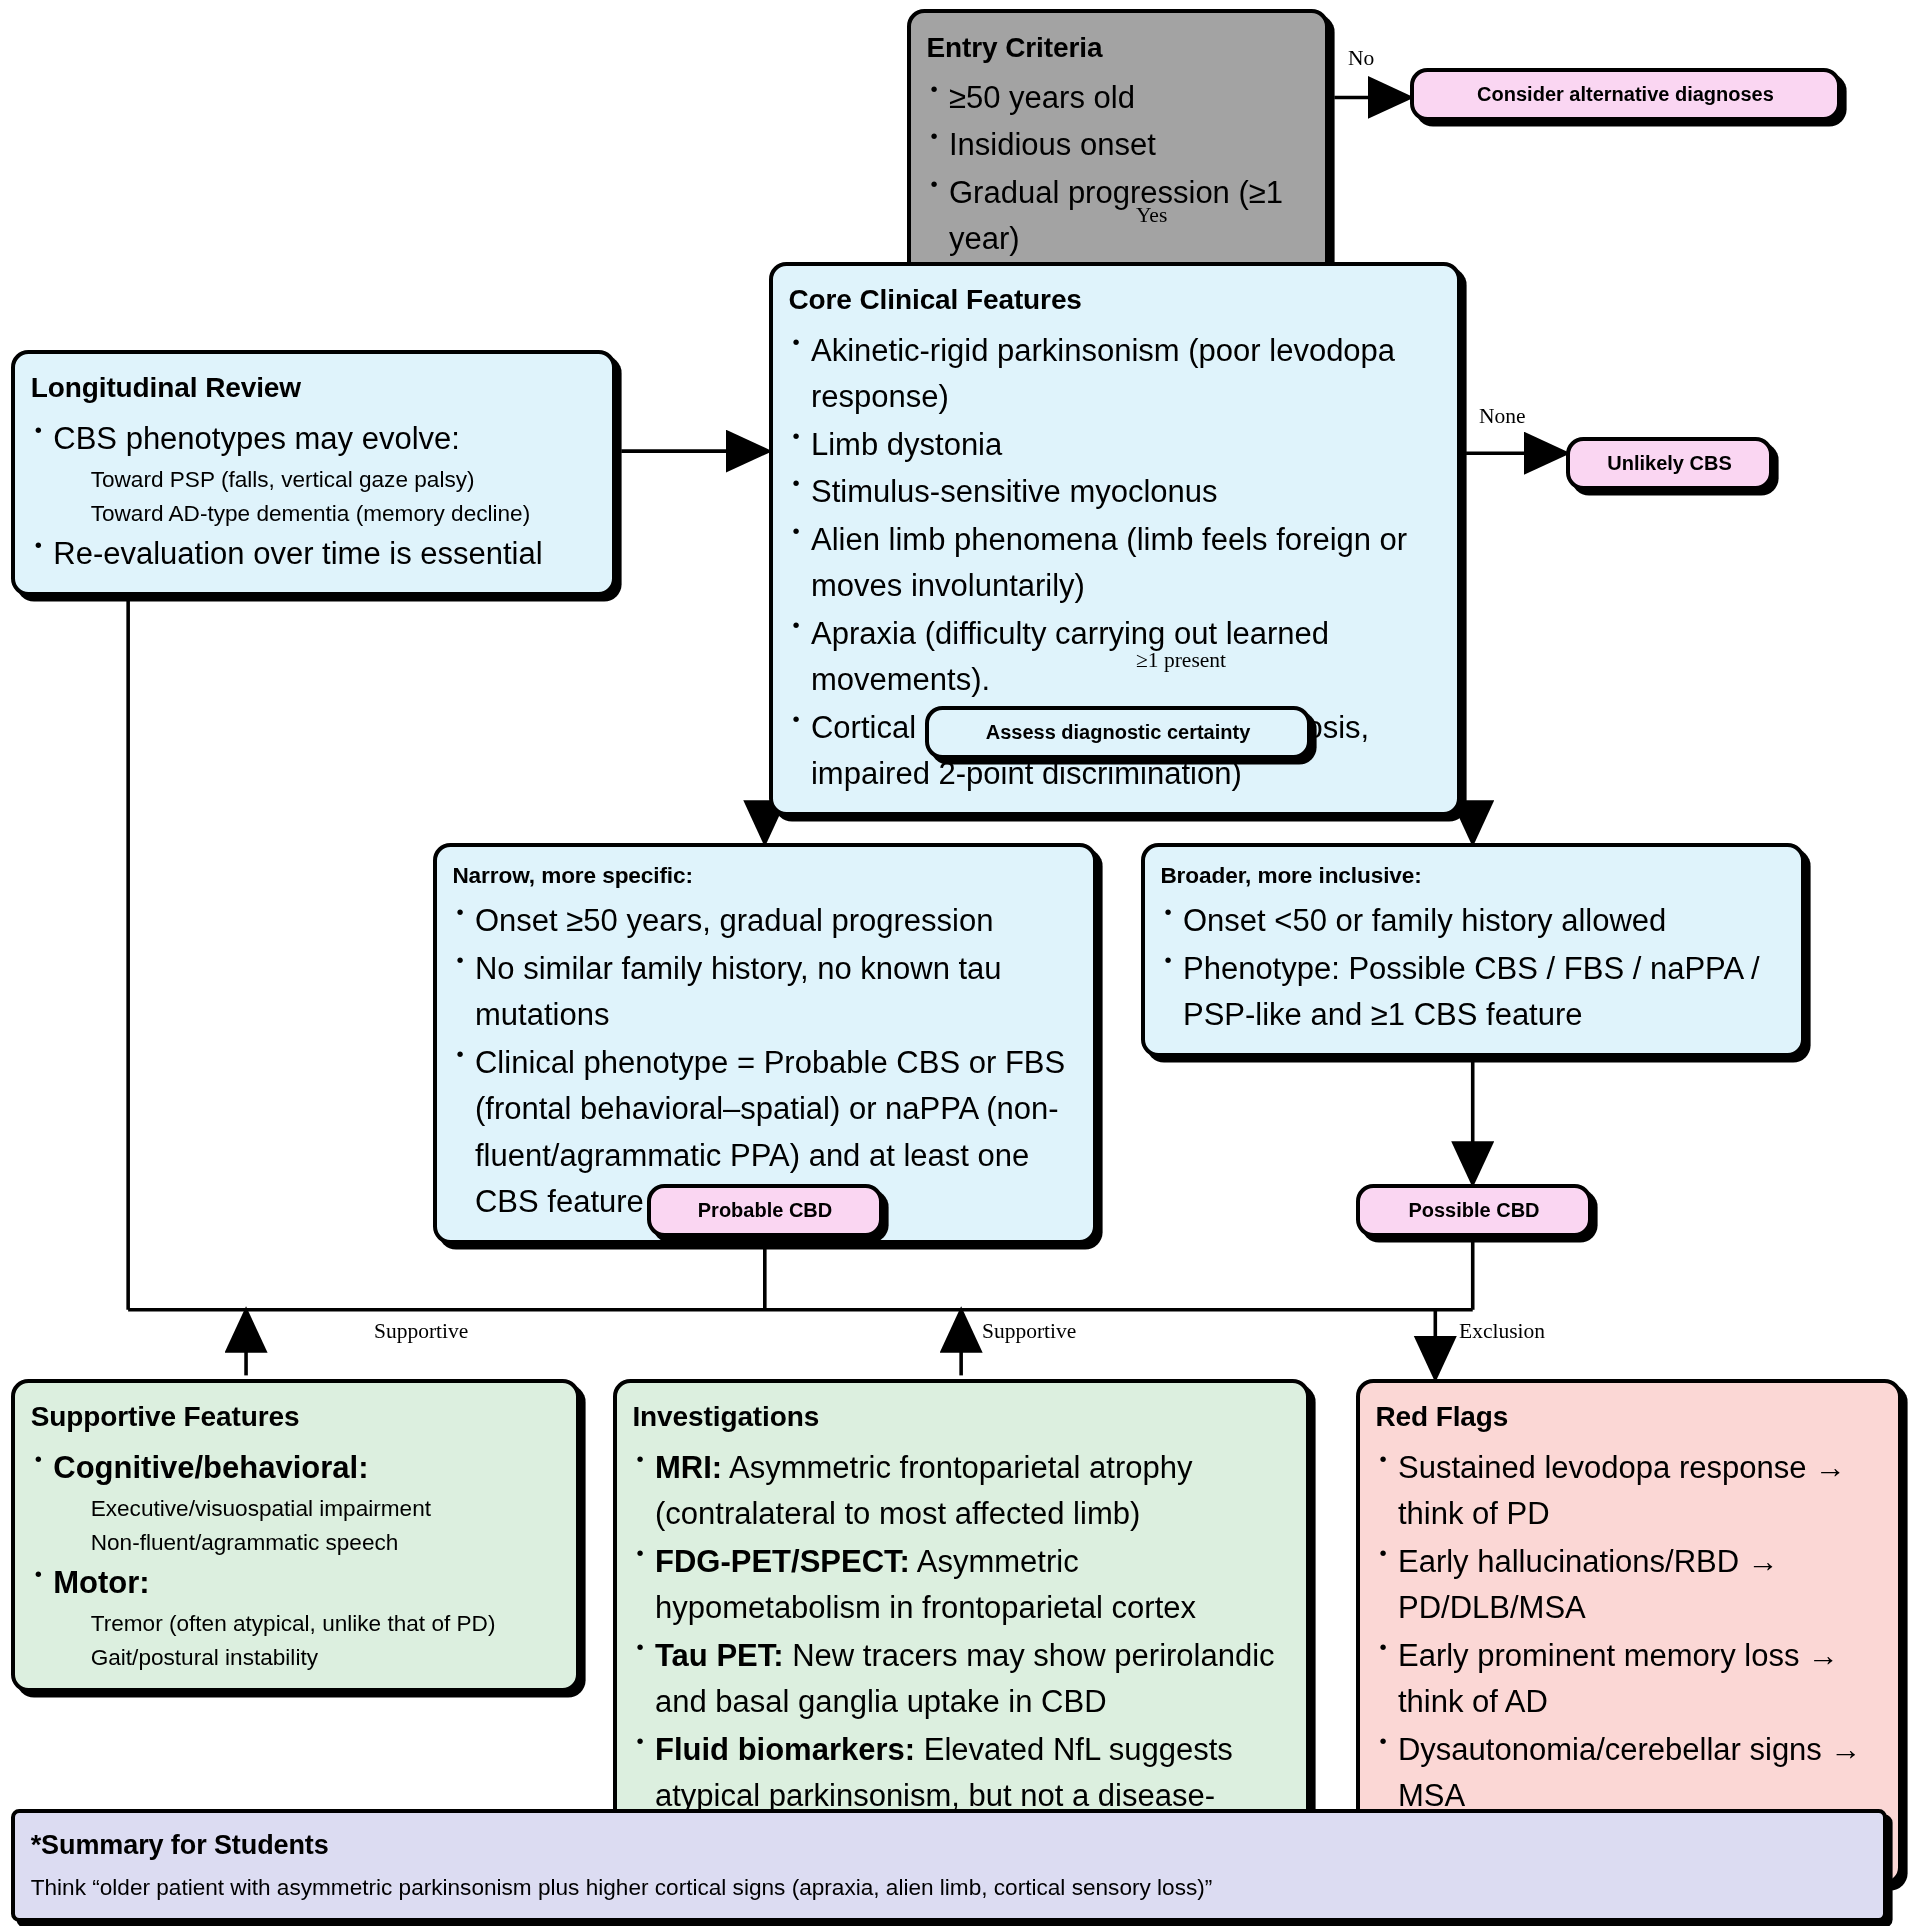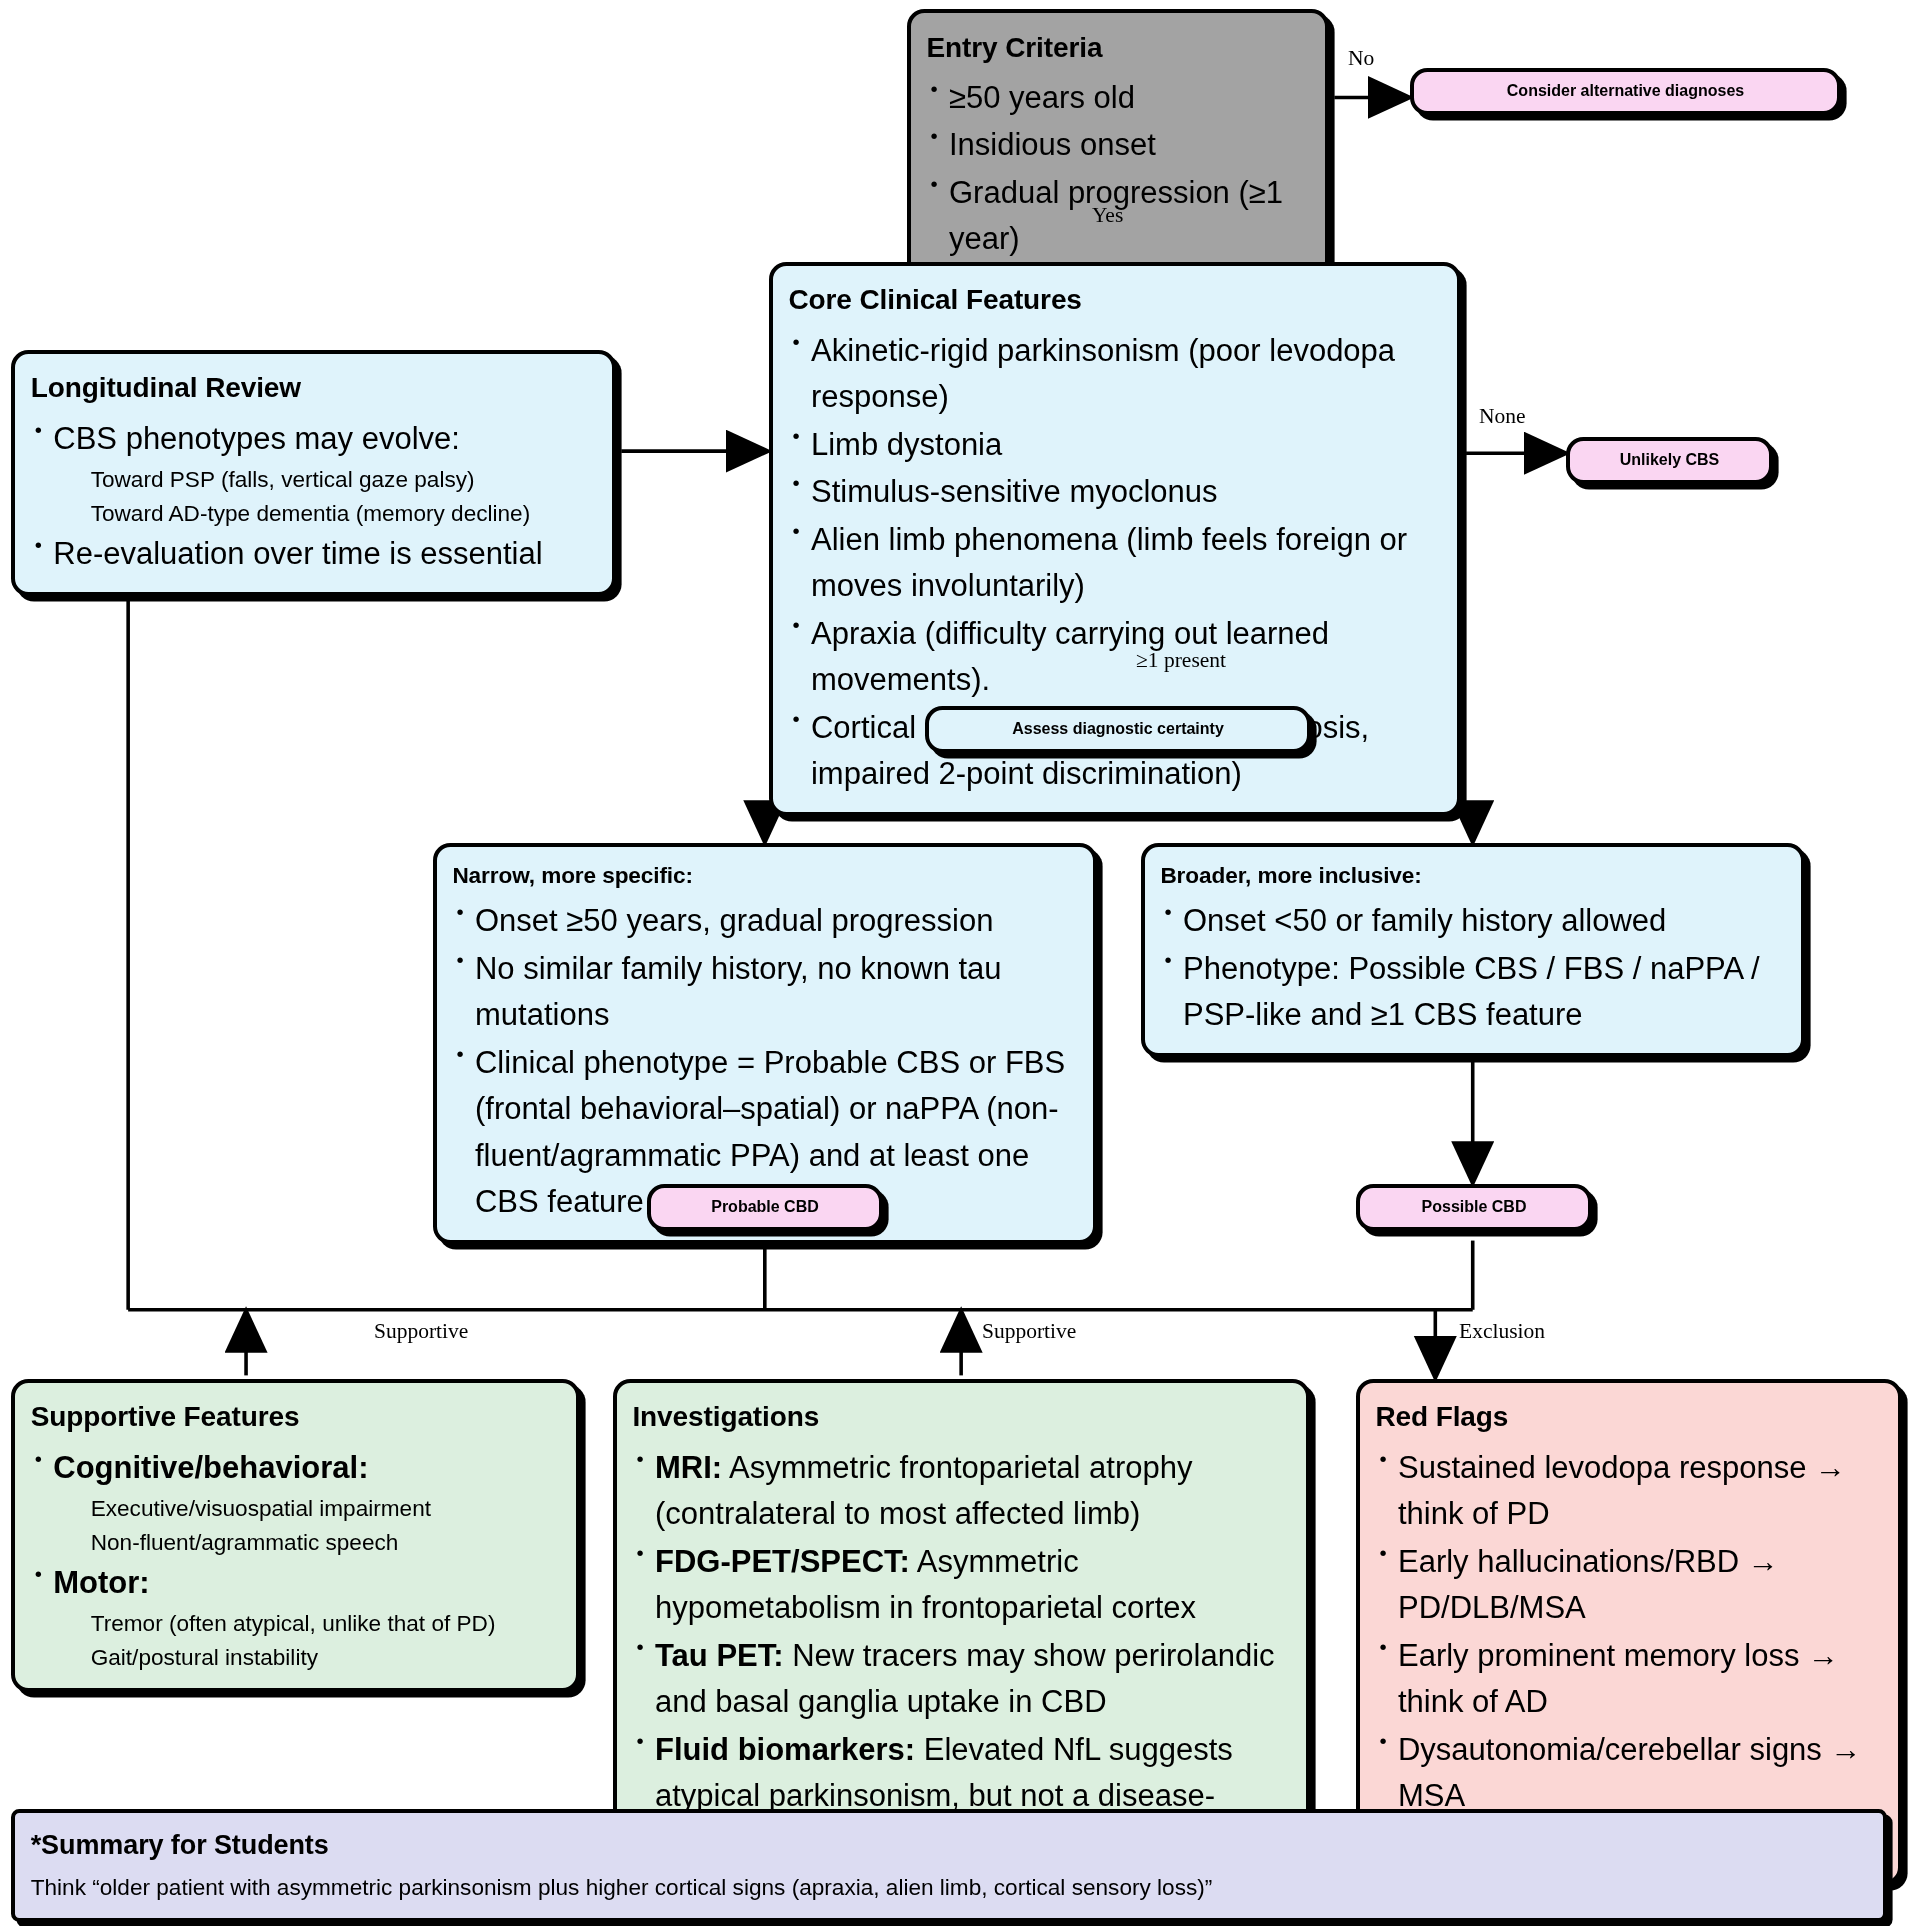--- a/index.html
+++ b/index.html
@@ -20,21 +20,21 @@
   .title{
     font-weight:bold;
     font-size:28px;
     letter-spacing:-0.1px;
     margin:2.1px 0 6.2px 0;
     color:#000;
   }
   .title.sm{font-size:22.6px;margin:1px 0 5.1px 0;}
   .pilltext{
     font-weight:bold;
-    font-size:16px;
+    font-size:20px;
     white-space:nowrap;
     color:#000;
     text-align:center;
   }
   ul.bl{list-style:none;margin:0;padding:0;}
   ul.bl > li{
     position:relative;
     padding-left:22.6px;
     font-size:31px;
     color:#000;
@@ -238,21 +238,21 @@
       <li>GRN/TDP-43/FUS mutation</li>
     </ul>
   </div>
 
   <div class="node c-lav" id="n-summary">
     <div class="title">*Summary for Students</div>
     <div class="sumline">Think “older patient with asymmetric parkinsonism plus higher cortical signs (apraxia, alien limb, cortical sensory loss)”</div>
   </div>
 
   <div class="lbl" style="left:1348px;top:46px;">No</div>
-  <div class="lbl" style="left:1092px;top:203px;">Yes</div>
+  <div class="lbl" style="left:1136px;top:203px;">Yes</div>
   <div class="lbl" style="left:1479px;top:404px;text-align:center;">None</div>
   <div class="lbl" style="left:1136px;top:648px;">≥1 present</div>
   <div class="lbl" style="left:374px;top:1319px;">Supportive</div>
   <div class="lbl" style="left:982px;top:1319px;">Supportive</div>
   <div class="lbl" style="left:1459px;top:1319px;">Exclusion</div>
 
 </div>
 
 
 </body></html>

